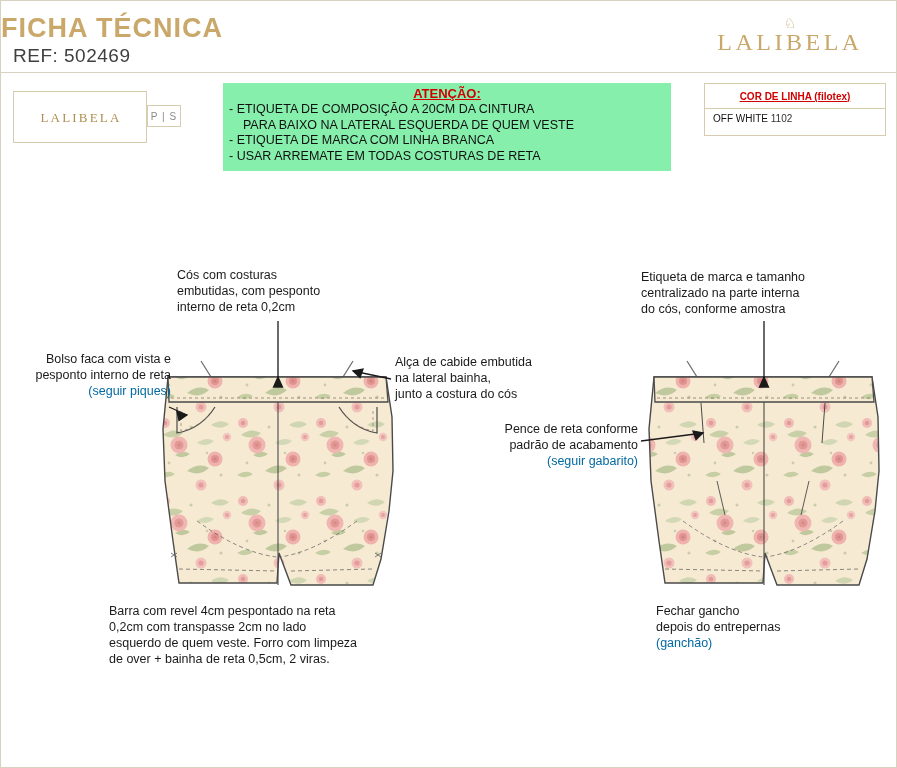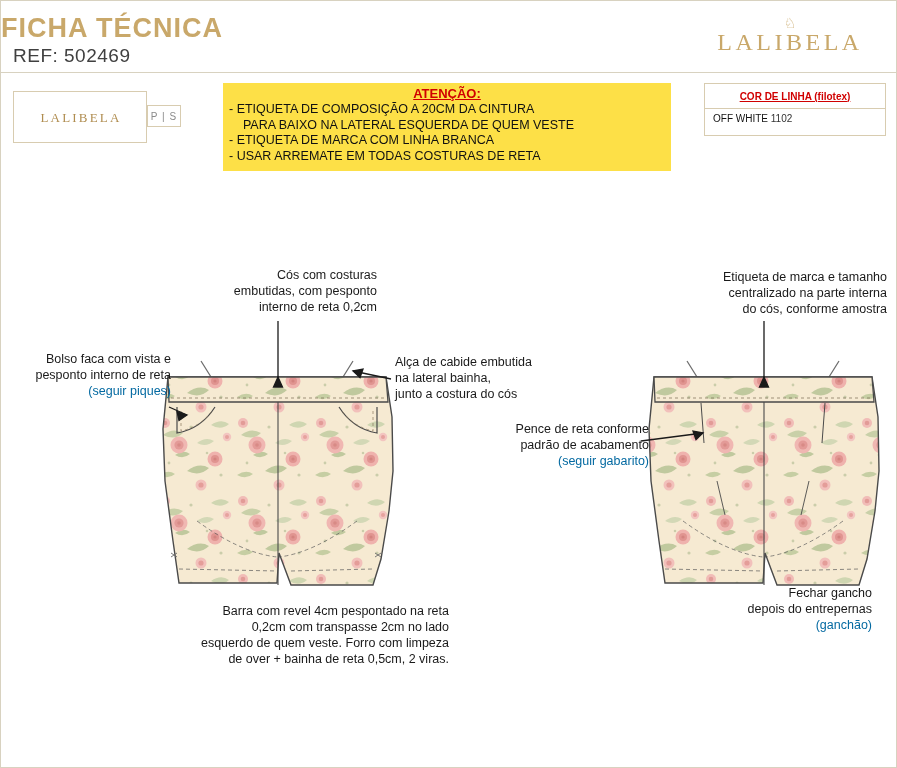--- a/index.html
+++ b/index.html
@@ -93,21 +93,21 @@
     font-size: 10px;
     color: #8a8a8a;
     letter-spacing: 1px;
   }
   
   #attention-box {
     position: absolute;
     left: 222px; top: 82px;
     width: 448px;
     height: 88px;
-    background: #fde047;
+    background: #86efac;
     box-sizing: border-box;
     padding: 3px 6px 0 6px;
   }
   #attention-title {
     text-align: center;
     font-size: 13px;
     font-weight: bold;
     color: #d00000;
     text-decoration: underline;
     line-height: 16px;
@@ -155,21 +155,21 @@
     height: 586px;
   }
   svg { display: block; }
   .anno {
     position: absolute;
     font-size: 12.5px;
     color: #1a1a1a;
     line-height: 16px;
   }
   .anno .red { color: #0369a1; }
-  .c { text-align: right; }
+  .c { text-align: left; }
   .r { text-align: right; }
 </style>
 </head>
 <body>
 
 <div id="sheet">
 
   <div id="header">
     <div id="ref-label">REF: 502469</div>
     <div id="doc-title">FICHA TÉCNICA</div>
@@ -312,25 +312,25 @@
 reta </span><span class="red">(seguir piques)</span></div>
 
     <div class="anno" style="left:394px; top:173px; width:190px; white-space:pre-line;">Alça de cabide embutida
 na lateral bainha,
 junto a costura do cós</div>
 
     <div class="anno c" style="left:640px; top:88px; width:246px; white-space:pre-line;">Etiqueta de marca e tamanho
 centralizado na parte interna
 do cós, conforme amostra</div>
 
-    <div class="anno r" style="left:466px; top:240px; width:182px;"><span style="white-space:pre-line">Pence de reta conforme
+    <div class="anno r" style="left:455px; top:240px; width:182px;"><span style="white-space:pre-line">Pence de reta conforme
 padrão de acabamento</span><br><span class="red">(seguir gabarito)</span></div>
 
     <div class="anno c" style="left:108px; top:422px; width:340px; white-space:pre-line;">Barra com revel 4cm pespontado na reta
 0,2cm com transpasse 2cm no lado
 esquerdo de quem veste. Forro com limpeza
 de over + bainha de reta 0,5cm, 2 viras.</div>
 
-    <div class="anno c" style="left:655px; top:404px; width:216px;"><span style="white-space:pre-line">Fechar gancho
+    <div class="anno c" style="left:655px; top:422px; width:216px;"><span style="white-space:pre-line">Fechar gancho
 depois do entrepernas</span><br><span class="red">(ganchão)</span></div>
 
   </div>
 </div>
 
 </body></html>

